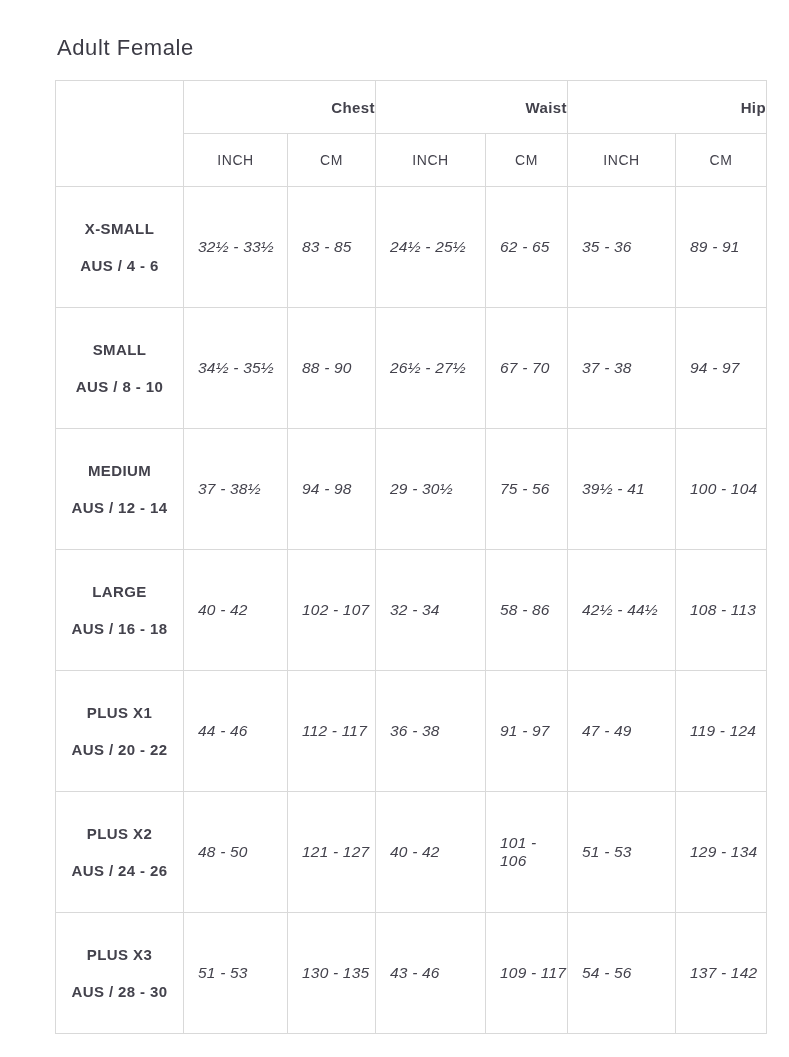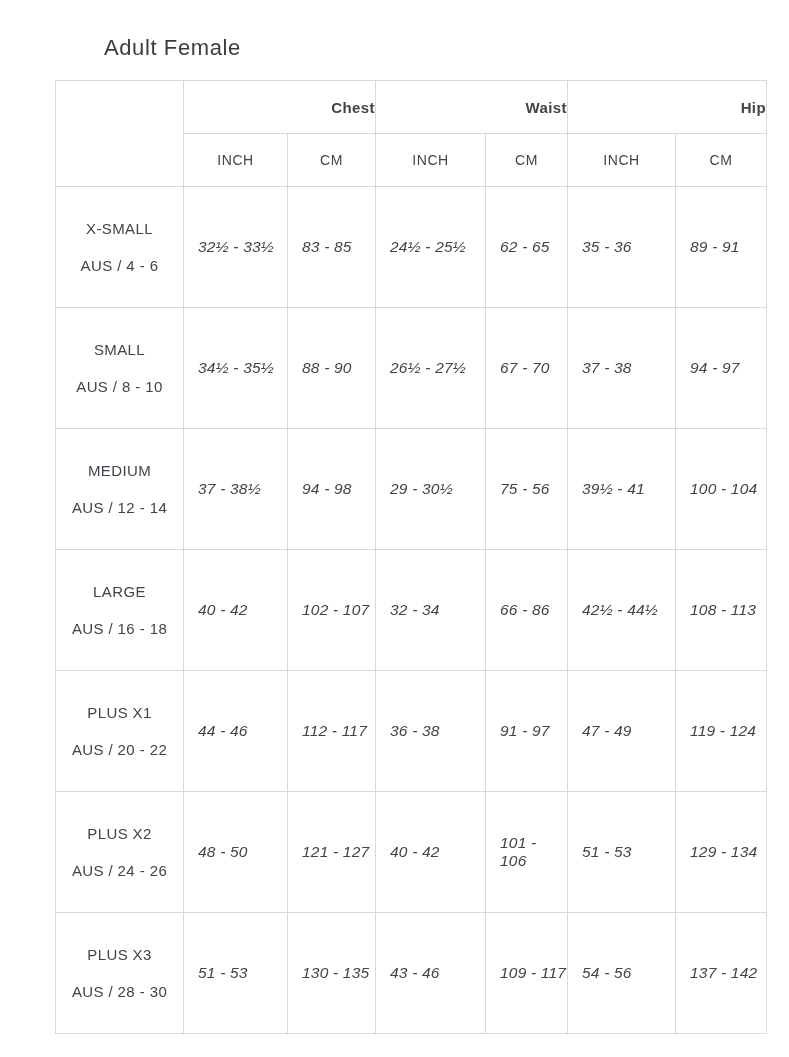--- a/index.html
+++ b/index.html
@@ -15,21 +15,20 @@
     position: relative;
   }
   .page-title {
     position: absolute;
     left: 57px;
     top: 35px;
     font-size: 22px;
     font-weight: 500;
     letter-spacing: 0.6px;
     color: #3c3b45;
-    margin-left: 47px;
   }
   table.size-chart {
     position: absolute;
     left: 55px;
     top: 80px;
     border-collapse: collapse;
     table-layout: fixed;
     width: 711px;
   }
   table.size-chart td, table.size-chart th {
@@ -52,21 +51,21 @@
     font-size: 14px;
     font-weight: 400;
     letter-spacing: 0.6px;
     text-align: center;
     vertical-align: middle;
     color: #3e3d48;
   }
   td.row-label-cell {
     text-align: center;
     vertical-align: middle;
-    font-weight: 400;
+    font-weight: 700;
     font-size: 15px;
     letter-spacing: 0.4px;
     color: #3e3d48;
   }
   td.row-label-cell .size-name { display: block; }
   td.row-label-cell .aus-range { display: block; margin-top: 20px; }
   td.value-cell {
     font-size: 15.5px;
     font-weight: 400;
     text-align: left;
@@ -153,21 +152,21 @@
     </tr>
 
     <tr class="data-row">
       <td class="row-label-cell">
         <span class="size-name">LARGE</span>
         <span class="aus-range">AUS / 16 - 18</span>
       </td>
       <td class="value-cell">40 - 42</td>
       <td class="value-cell">102 - 107</td>
       <td class="value-cell">32 - 34</td>
-      <td class="value-cell">66 - 86</td>
+      <td class="value-cell">58 - 86</td>
       <td class="value-cell">42½ - 44½</td>
       <td class="value-cell">108 - 113</td>
     </tr>
 
     <tr class="data-row">
       <td class="row-label-cell">
         <span class="size-name">PLUS X1</span>
         <span class="aus-range">AUS / 20 - 22</span>
       </td>
       <td class="value-cell">44 - 46</td>

